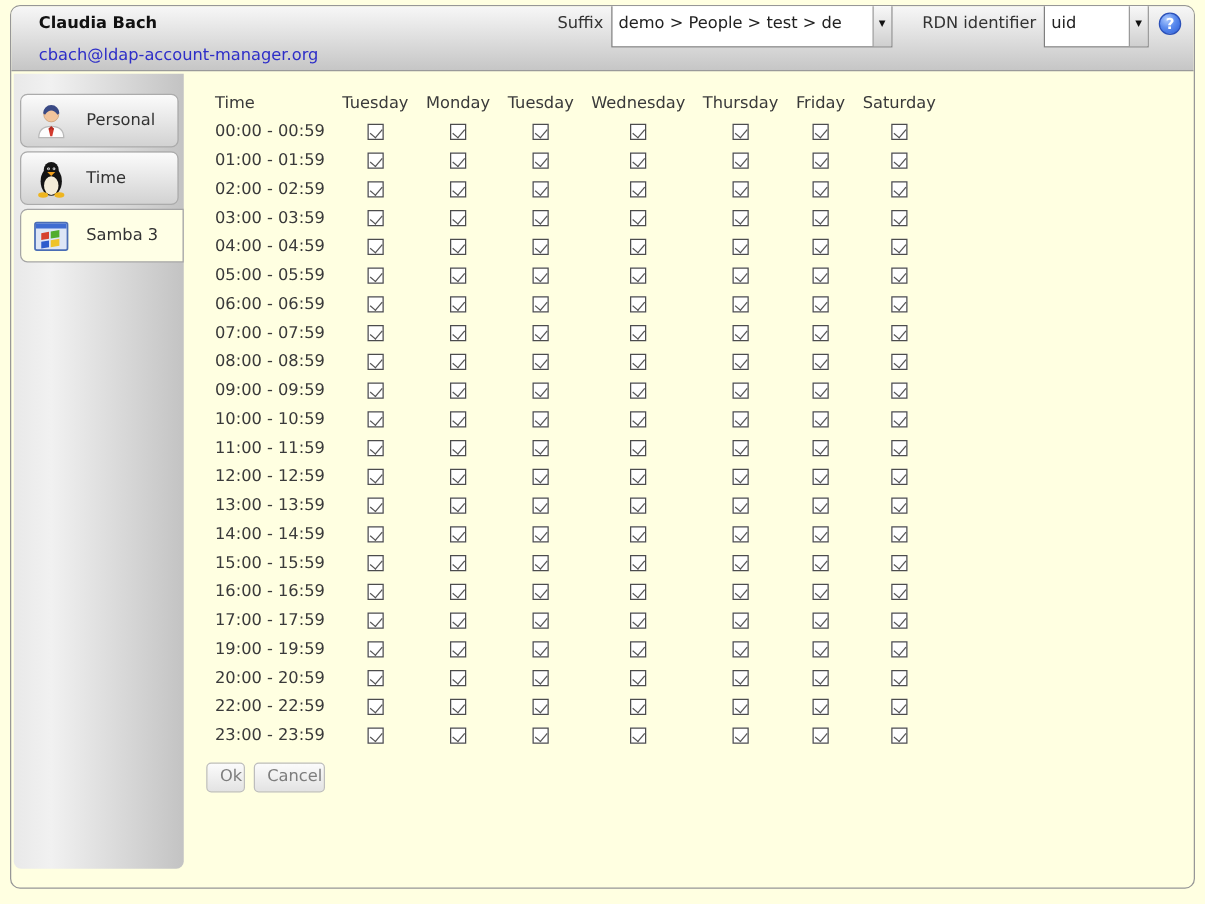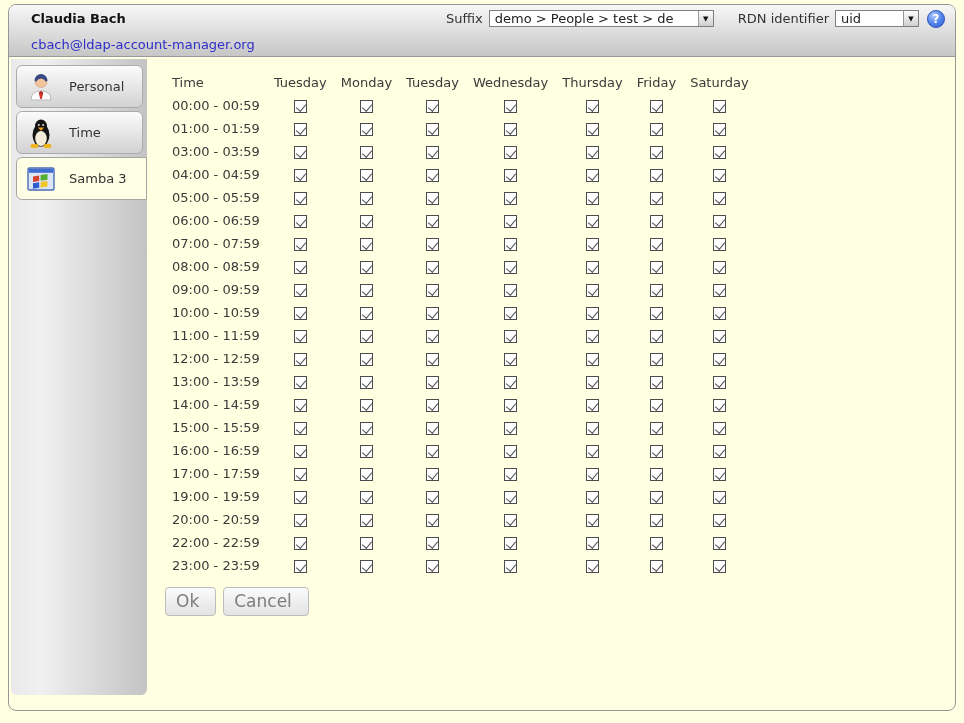--- a/index.html
+++ b/index.html
@@ -30,21 +30,21 @@
     height: 27px;
     display: flex; align-items: center;
     padding: 0 10px 0 22px;
   }
   .user-name { font-weight: bold; color: #111; }
   .header-right { margin-left: auto; display: flex; align-items: center; }
   .field-label { color: #333; margin-right: 6px; white-space: nowrap; }
   .select-wrap { position: relative; display: inline-block; }
   select {
     -webkit-appearance: none; appearance: none;
-    height: 17px;
+    height: 38px;
     border: 1px solid #7f7f7f;
     background: #fff;
     font-family: inherit; font-size: 13px; color: #222;
     padding: 0 20px 0 5px;
     border-radius: 0;
   }
   .suffix-select { width: 225px; }
   .rdn-select { width: 84px; }
   .select-arrow {
     position: absolute; right: 1px; top: 1px; bottom: 1px; width: 15px;
@@ -68,21 +68,21 @@
     padding: 0 10px 0 22px;
   }
   .email-link { color: #2E2EC8; text-decoration: none; cursor: pointer; }
   .phone-item { margin-left: 30px; color: #333; white-space: nowrap; }
   
   .content { display: flex; height: 654px; }
   .sidebar {
     width: 136px; margin: 2px 0 16px 2px;
     background: linear-gradient(to right, #e9e9e9, #f1f1f1 22%, #c3c3c3);
     border-radius: 0 0 6px 6px;
-    padding-top: 6px;
+    padding-top: 16px;
     flex-shrink: 0;
   }
   .tab {
     display: flex; align-items: center;
     height: 43px; margin: 0 4px 3px 5px;
     border: 1px solid #ababab;
     border-radius: 6px;
     background: linear-gradient(#fbfbfb, #e9e9e9 45%, #d2d2d2);
     cursor: pointer;
   }
@@ -117,26 +117,26 @@
   input[type="checkbox"]:checked::after {
     content: "";
     position: absolute; left: 3px; top: 1px;
     width: 5px; height: 8px;
     border-right: 1px solid #555;
     border-bottom: 1px solid #555;
     transform: rotate(40deg);
   }
   .actions { margin: 10px 0 0 0; display: flex; gap: 7px; }
   .btn {
-    font-family: inherit; font-size: 17px;
+    font-family: inherit; font-size: 13px;
     background: linear-gradient(#fbfbfb, #e3e3e3);
     border: 1px solid #bdbdbd;
     border-radius: 4px;
     color: #7d7d7d;
-    padding: 3px 16px 4px 10px;
+    padding: 3px 1px 4px 10px;
     cursor: pointer;
   }
 </style>
 </head>
 <body>
 
 <div class="window">
 
   <div class="header">
     <div class="header-row1">
@@ -241,20 +241,30 @@
               <td class="time-cell">01:00 - 01:59</td>
               <td class="cb-cell"><input type="checkbox" checked="" style=""></td>
               <td class="cb-cell"><input type="checkbox" checked="" style=""></td>
               <td class="cb-cell"><input type="checkbox" checked="" style=""></td>
               <td class="cb-cell"><input type="checkbox" checked="" style=""></td>
               <td class="cb-cell"><input type="checkbox" checked="" style=""></td>
               <td class="cb-cell"><input type="checkbox" checked="" style=""></td>
               <td class="cb-cell"><input type="checkbox" checked="" style=""></td>
             </tr>
             <tr>
+              <td class="time-cell">02:00 - 02:59</td>
+              <td class="cb-cell"><input type="checkbox" checked="" style=""></td>
+              <td class="cb-cell"><input type="checkbox" checked="" style=""></td>
+              <td class="cb-cell"><input type="checkbox" checked="" style=""></td>
+              <td class="cb-cell"><input type="checkbox" checked="" style=""></td>
+              <td class="cb-cell"><input type="checkbox" checked="" style=""></td>
+              <td class="cb-cell"><input type="checkbox" checked="" style=""></td>
+              <td class="cb-cell"><input type="checkbox" checked="" style=""></td>
+            </tr>
+            <tr>
               <td class="time-cell">03:00 - 03:59</td>
               <td class="cb-cell"><input type="checkbox" checked="" style=""></td>
               <td class="cb-cell"><input type="checkbox" checked="" style=""></td>
               <td class="cb-cell"><input type="checkbox" checked="" style=""></td>
               <td class="cb-cell"><input type="checkbox" checked="" style=""></td>
               <td class="cb-cell"><input type="checkbox" checked="" style=""></td>
               <td class="cb-cell"><input type="checkbox" checked="" style=""></td>
               <td class="cb-cell"><input type="checkbox" checked="" style=""></td>
             </tr>
             <tr>

